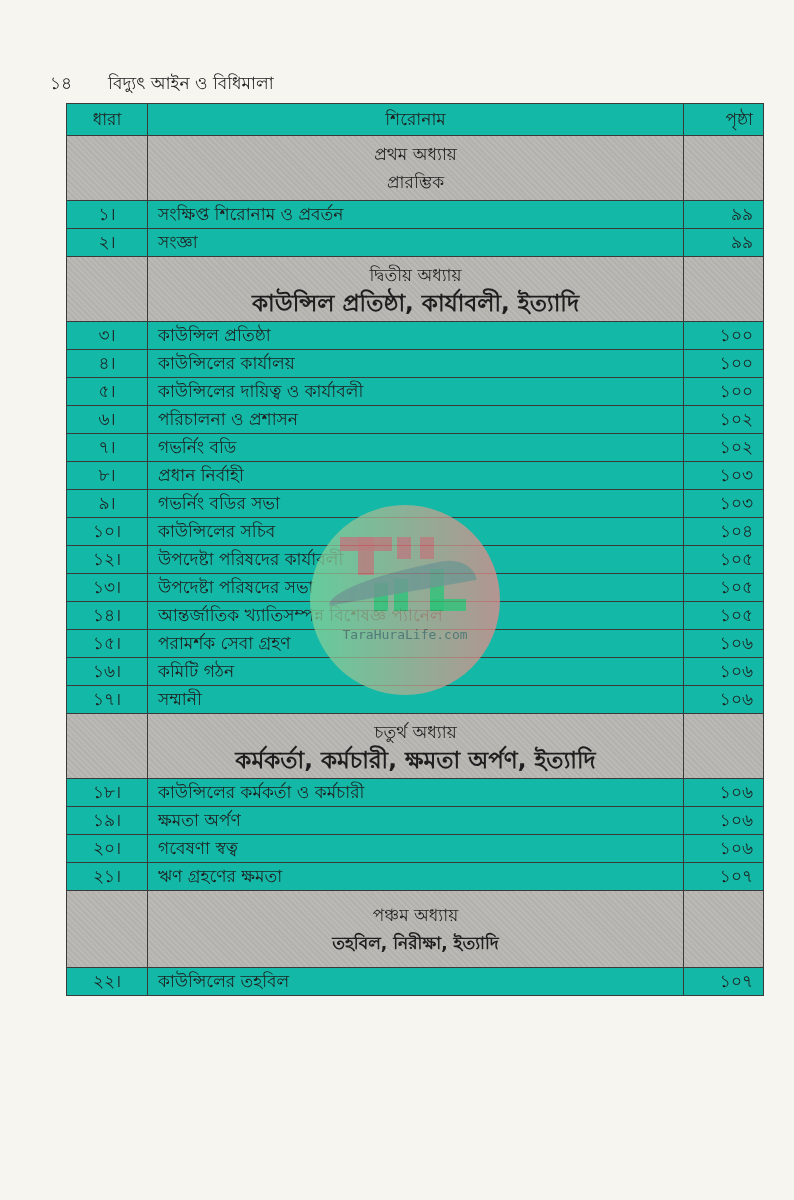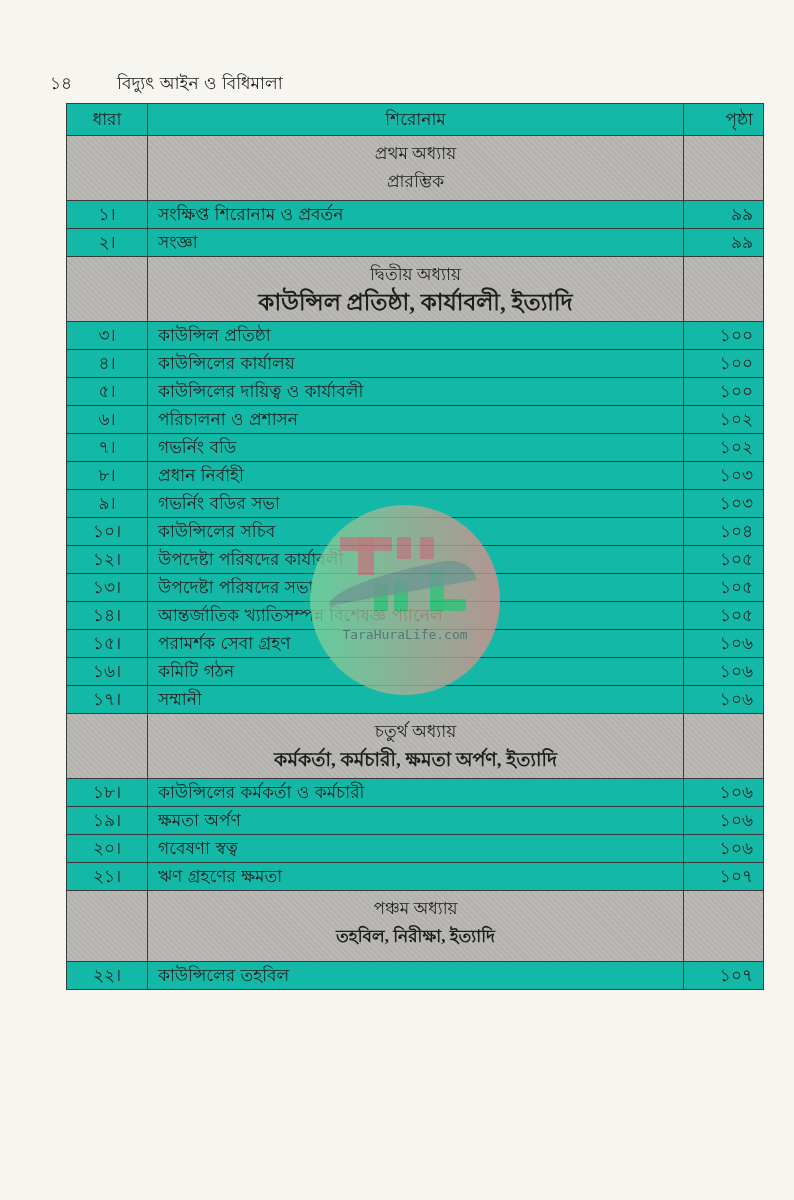--- a/index.html
+++ b/index.html
@@ -7,21 +7,21 @@
       width: 794px; height: 1200px;
       background: #f7f5ef;
       position: relative;
       overflow: hidden;
       font-family: "DejaVu Sans", "Liberation Sans", sans-serif;
       color: #1e1e1e;
     }
     .running-head {
       position: absolute; left: 50px; top: 70px;
       font-size: 17px; color: #222;
-      display: flex; gap: 45px; align-items: baseline;
+      display: flex; gap: 36px; align-items: baseline;
     }
     table.toc {
       position: absolute; left: 66px; top: 103px;
       width: 697px;
       border-collapse: collapse;
       table-layout: fixed;
       background: #14b8a6;
     }
     table.toc td, table.toc th {
       border: 1.5px solid #3a3a3a;
@@ -40,24 +40,24 @@
     th.h-page { text-align: right; padding-right: 14px; }
     tr.row td { height: 27px; }
     td.num { text-align: center; }
     td.pg { text-align: right; padding-right: 14px; }
     tr.chapter td {
       background: #b9b7b2;
       background-image: repeating-linear-gradient(45deg, rgba(255,255,255,0.06) 0 2px, rgba(0,0,0,0.04) 2px 4px);
     }
     tr.chapter td.ctitle {
       text-align: center;
-      padding-top: 4px; padding-bottom: 4px; font-family: Liberation Serif, serif;
+      padding-top: 4px; padding-bottom: 4px;
     }
     .chap-label { display: block; font-size: 17px; line-height: 28px; }
-    .chap-sub { display: block; font-size: 19px; font-weight: bold; line-height: 28px; }
+    .chap-sub { display: block; font-size: 23px; font-weight: bold; line-height: 28px; }
     .chap-sub.small { font-size: 17px; }
     td.indent { padding-left: 60px; }
     
     .watermark {
       position: absolute; left: 310px; top: 505px;
       width: 186px; height: 186px;
       border-radius: 50%;
       border: 2px solid transparent;
       background:
         linear-gradient(#0000,#0000) padding-box,
@@ -230,21 +230,21 @@
       <td class="pg">১০৬</td>
     </tr>
     <tr class="row">
       <td class="num">২১।</td>
       <td>ঋণ গ্রহণের ক্ষমতা</td>
       <td class="pg">১০৭</td>
     </tr>
 
     <tr class="chapter">
       <td></td>
-      <td class="ctitle" style="padding-top:4px;padding-bottom:10px">
+      <td class="ctitle" style="padding-top:10px;padding-bottom:10px">
         <span class="chap-label">পঞ্চম অধ্যায়</span>
         <span class="chap-sub small">তহবিল, নিরীক্ষা, ইত্যাদি</span>
       </td>
       <td></td>
     </tr>
     <tr class="row">
       <td class="num">২২।</td>
       <td class="indent">কাউন্সিলের তহবিল</td>
       <td class="pg">১০৭</td>
     </tr>

